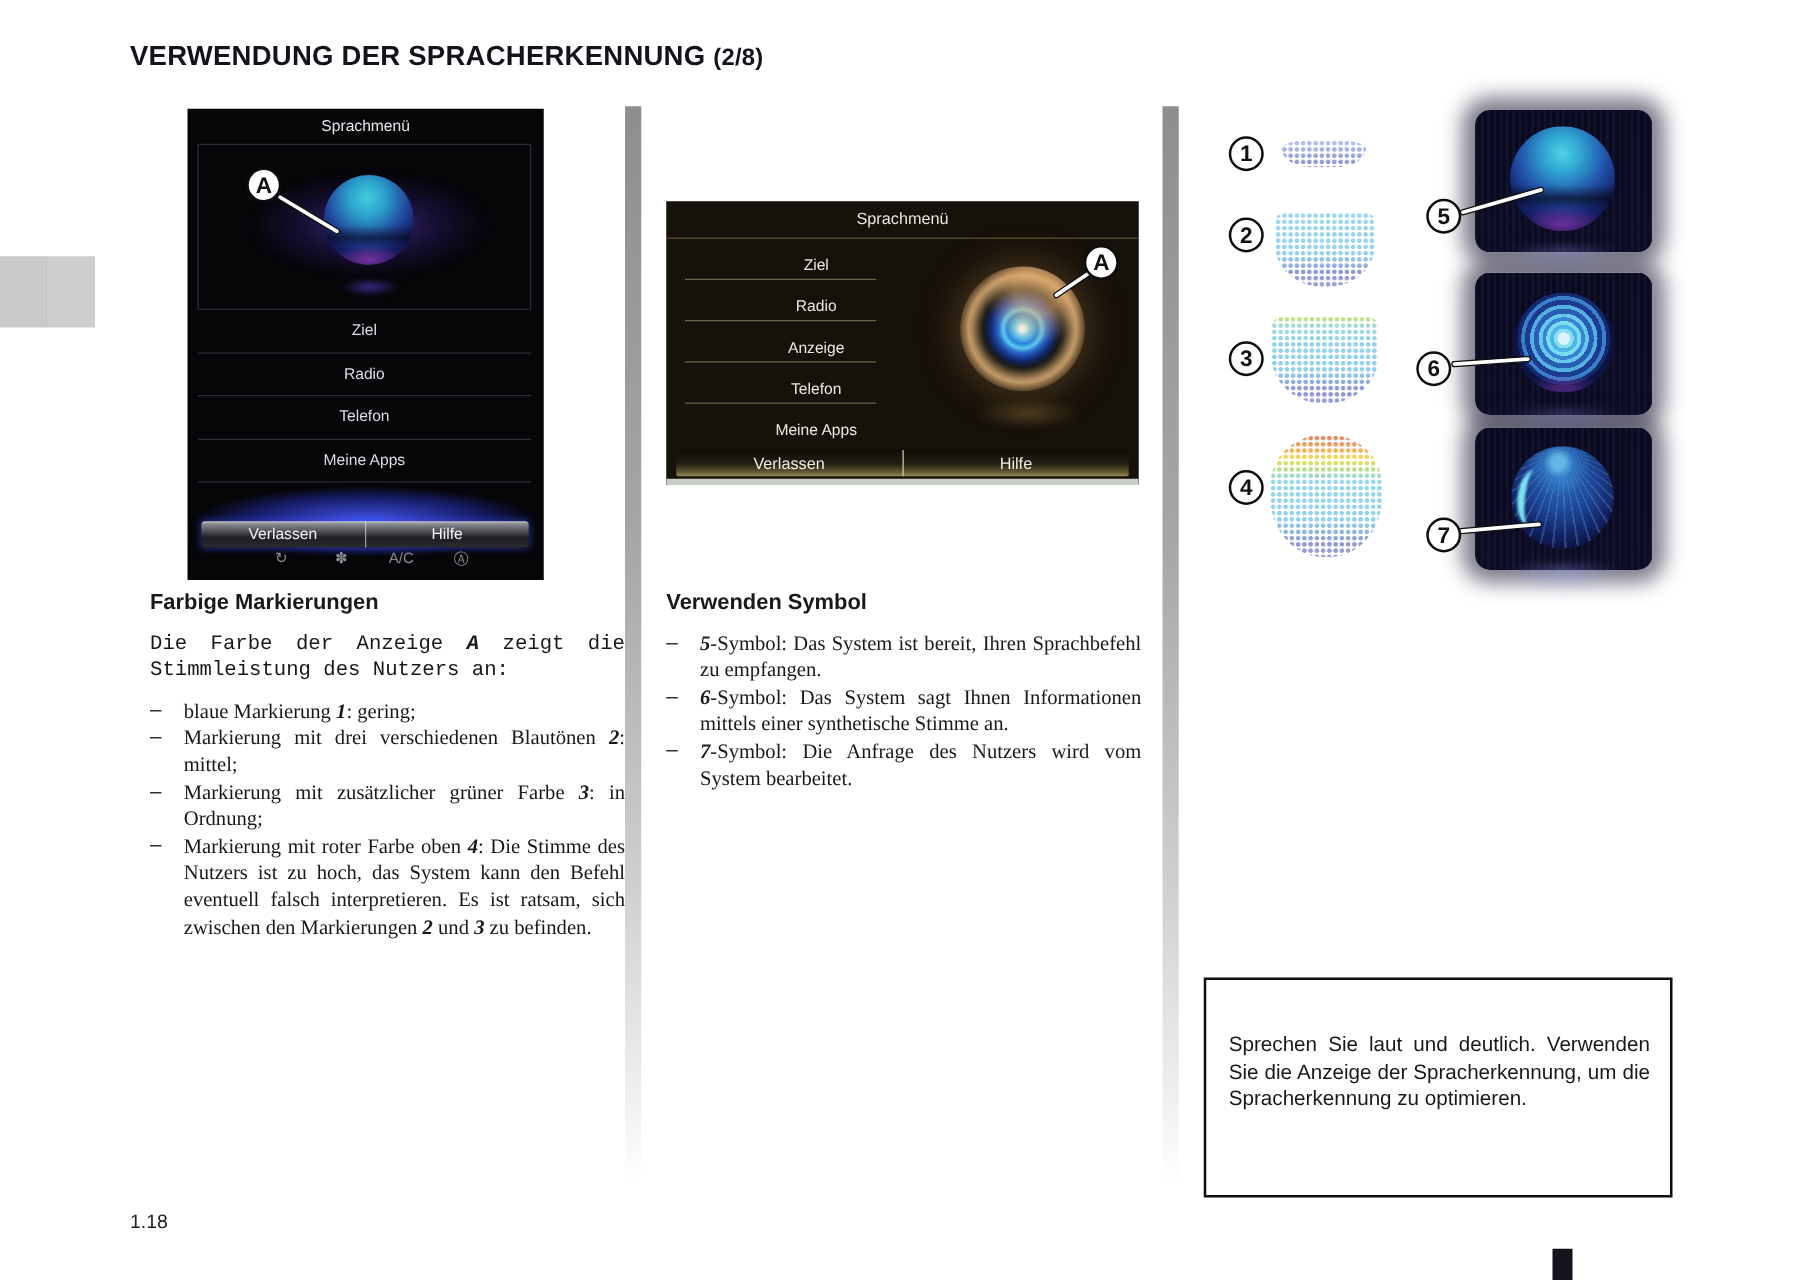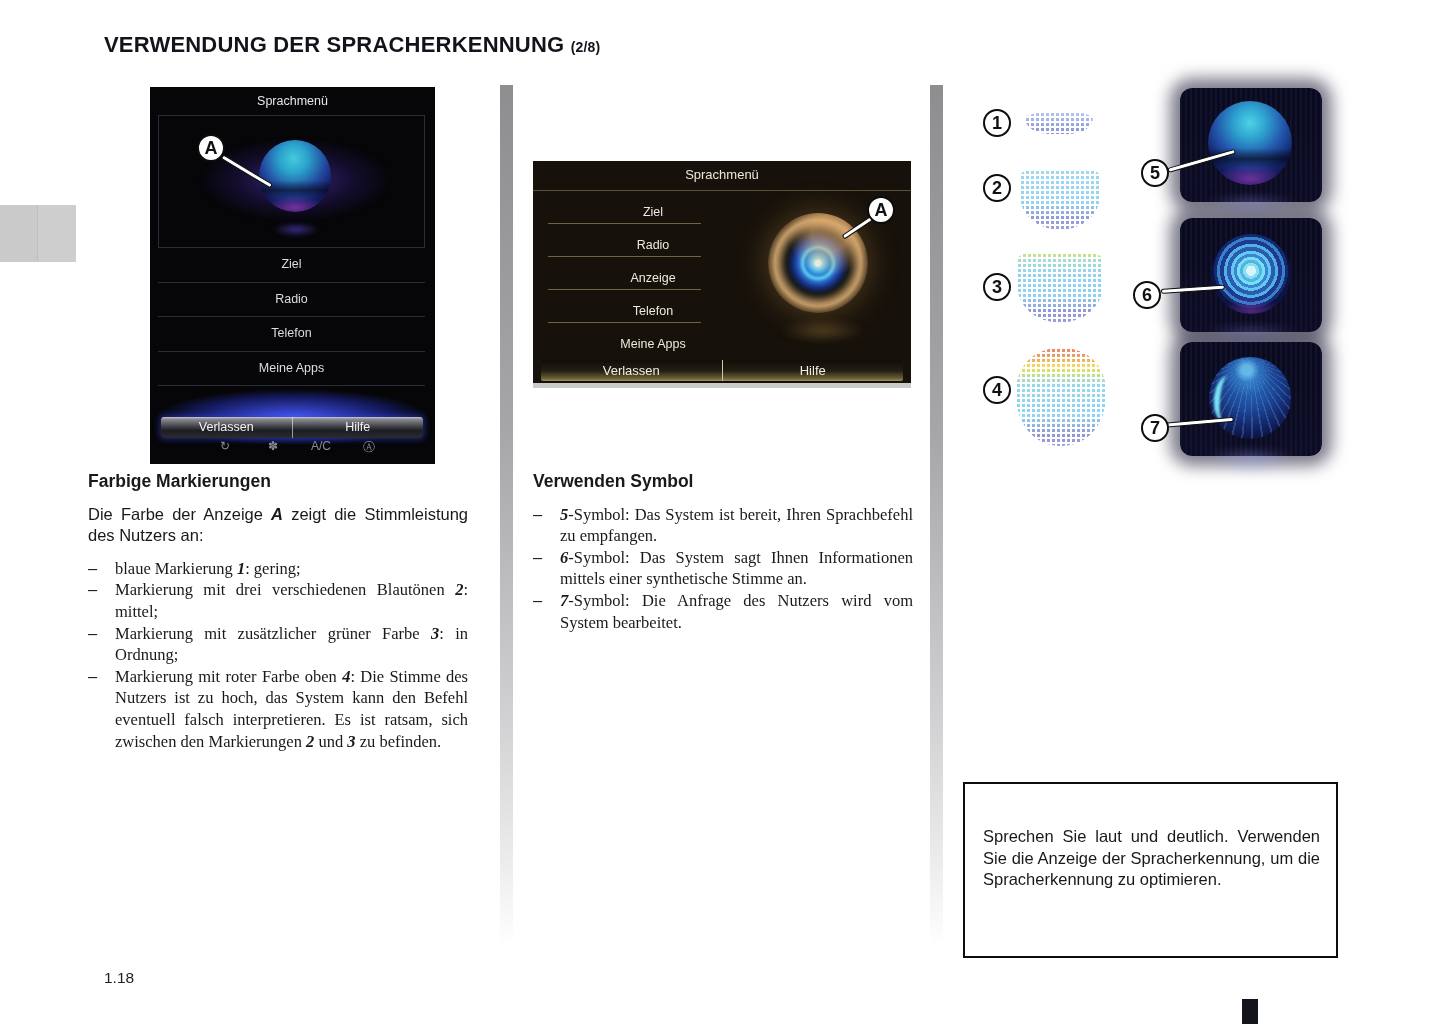--- a/index.html
+++ b/index.html
@@ -2,21 +2,21 @@
 <html><head>
 <meta charset="utf-8">
 <style>
   html,body{margin:0;padding:0;}
   body{
     width:1445px;height:1026px;position:relative;background:#ffffff;
     font-family:"Liberation Sans",sans-serif;color:#191919;overflow:hidden;
   }
   
   .page-title{position:absolute;left:104px;top:32px;font-size:22px;font-weight:bold;color:#13131c;letter-spacing:.2px;}
-  .page-title .suffix{font-size:14px;}
+  .page-title .suffix{font-size:19px;}
   .side-tab{position:absolute;left:0;top:205px;width:76px;height:57px;
     background:linear-gradient(to right,#cacaca 0 37px,#c0c0c0 37px 38px,#cecece 38px 100%);}
   .divider{position:absolute;top:85px;width:13px;height:862px;
     background:linear-gradient(to bottom,#8e8e90 0%,#a6a6a8 40%,#cfcfd1 72%,#ececec 90%,rgba(255,255,255,0) 100%);}
   #divider1{left:500px;} #divider2{left:930px;}
   .page-number{position:absolute;left:104px;top:969px;font-size:15.5px;color:#222;}
   .corner-mark{position:absolute;left:1242px;top:999px;width:16px;height:25px;background:#14141c;}
 
   
   .ccircle{position:absolute;width:28px;height:28px;border-radius:50%;background:#fff;
@@ -68,23 +68,23 @@
   .s2-orbglow{position:absolute;left:247px;top:158px;width:86px;height:24px;border-radius:50%;
     background:radial-gradient(closest-side,rgba(160,125,65,.4),transparent 100%);filter:blur(3px);}
   .s2-btnbar{position:absolute;top:199px;left:8px;width:362px;height:21px;border-radius:2px;display:flex;
     background:linear-gradient(#0f0e09 0%,#221f12 52%,#675c36 86%,#9a8c58 100%);}
   .s2-btn{flex:1;text-align:center;line-height:21px;color:#f1eee1;font-size:13px;}
   .s2-btn + .s2-btn{border-left:1px solid #cfc9a8;}
   .s2-bottomstrip{position:absolute;top:222px;left:0;width:100%;height:5px;background:#c9cdc8;}
 
   
   .textcol{position:absolute;width:380px;font-size:16.5px;line-height:21.6px;text-align:justify;color:#191919;}
-  #col1{left:88px;top:471px;} #col2{left:533px;top:471px;}
+  #col1{left:120px;top:471px;} #col2{left:533px;top:471px;}
   .sect-heading{font-size:17.5px;font-weight:bold;margin:0 0 11px 0;text-align:left;}
-  .intro{margin:0 0 11px 0;}
+  .intro{margin:0 0 11px 0;font-family:Liberation Mono, monospace;}
   .bullet{display:flex;}
   .dash{width:27px;flex:none;}
   .btxt{flex:1;text-align:justify;font-family:Liberation Serif, serif;}
   .bi{font-style:italic;}
 
   
   .pat{position:absolute;filter:blur(.3px);}
   .pat-fill{width:100%;height:100%;
     -webkit-mask-image:radial-gradient(circle,#000 1.6px,transparent 2px);-webkit-mask-size:5px 5px;
     mask-image:radial-gradient(circle,#000 1.6px,transparent 2px);mask-size:5px 5px;}

